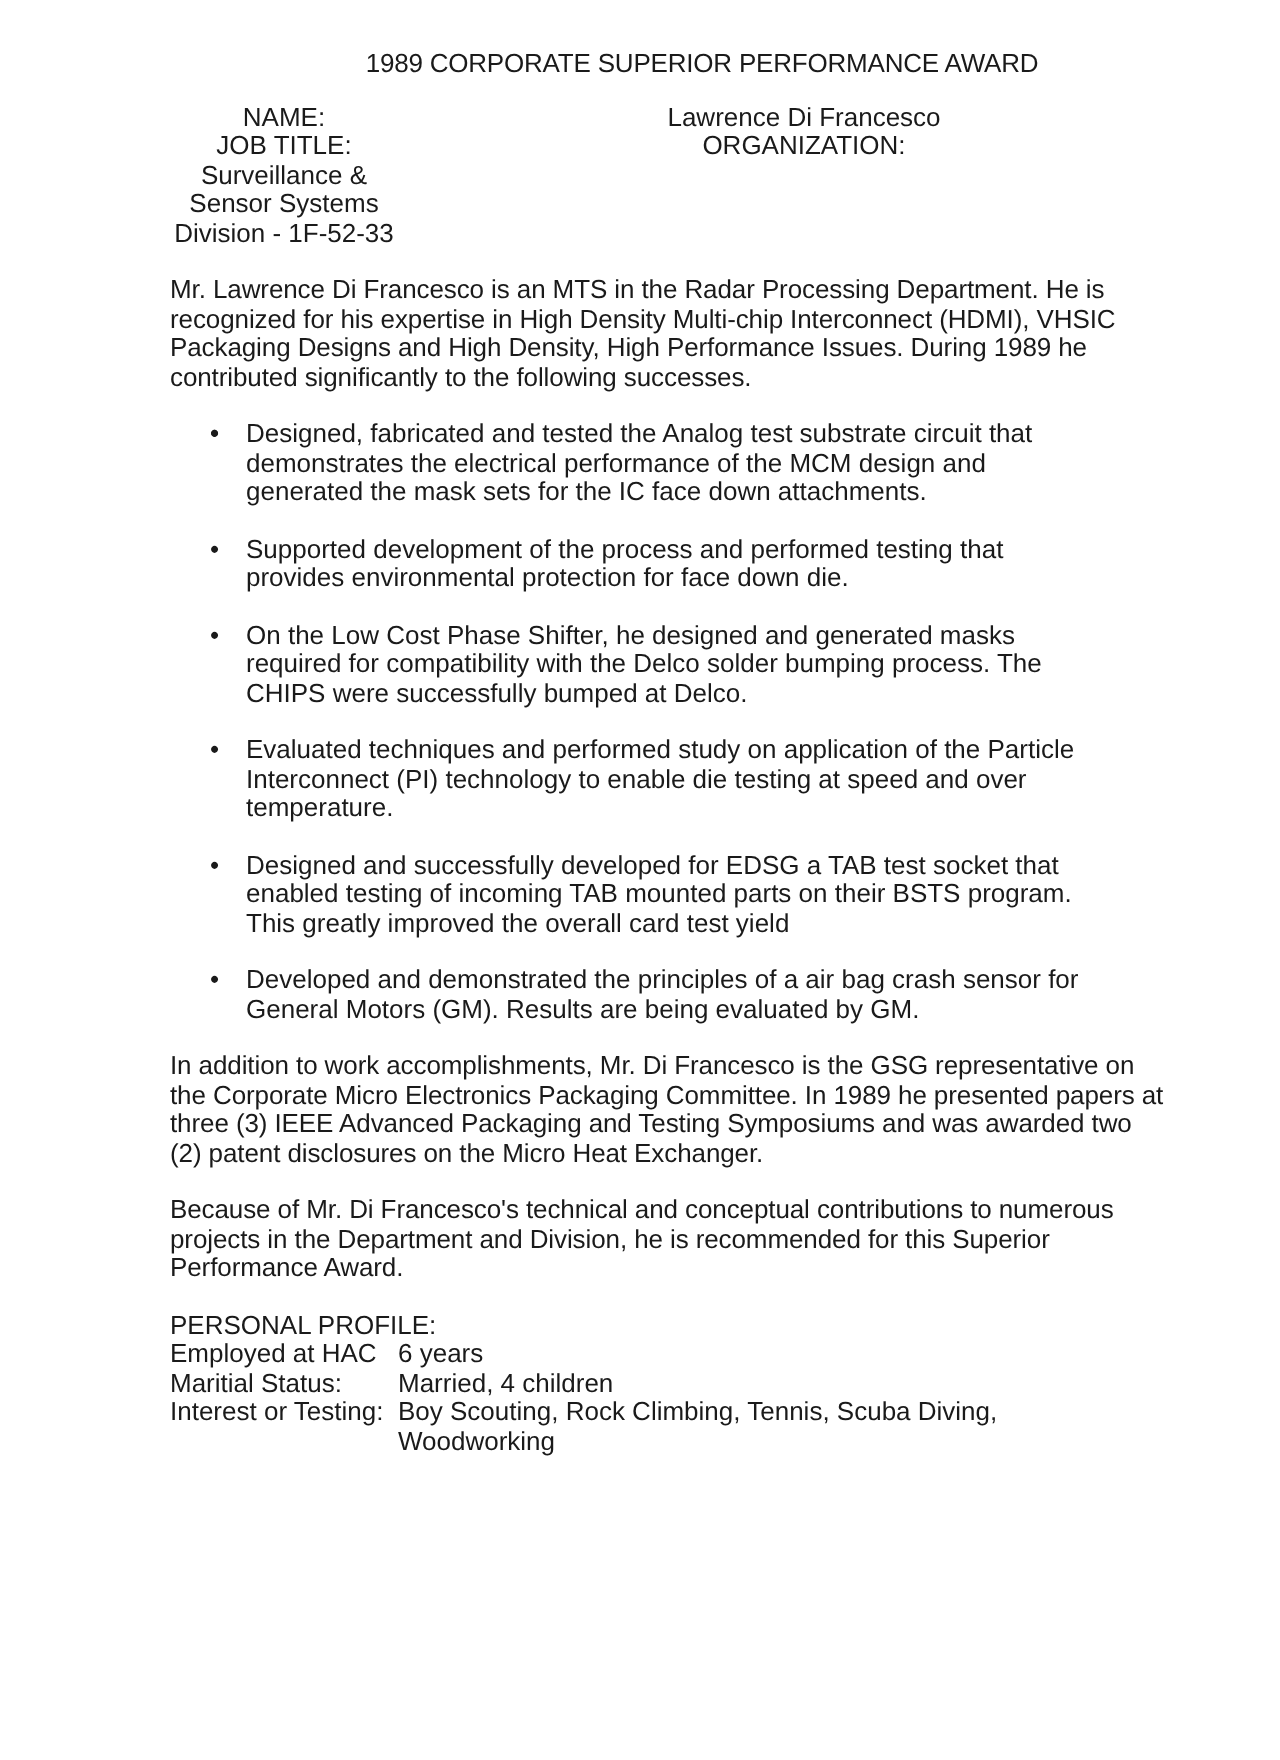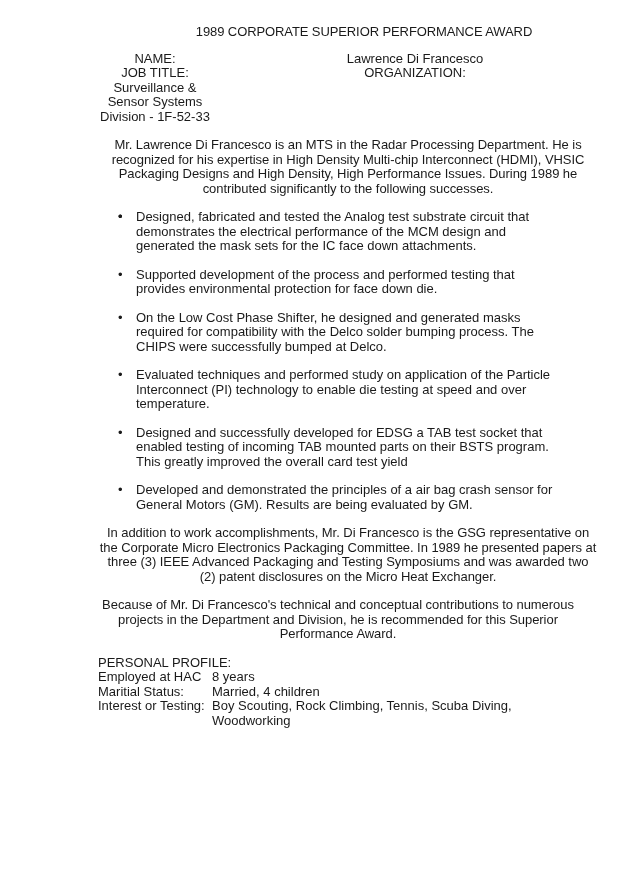--- a/index.html
+++ b/index.html
@@ -12,21 +12,21 @@
       height: 880px;
       position: relative;
       overflow: hidden;
       font-family: "Liberation Sans", sans-serif;
       color: #1a1a1a;
       font-size: 13px;
       line-height: 14.5px;
     }
     .page {
       position: absolute;
-      left: 98px;
+      left: 85px;
       top: 25px;
       width: 520px;
     }
     .title {
       text-align: center;
       font-size: 13px;
       margin: 0 0 12px 0;
       padding-left: 12px;
       letter-spacing: -0.1px;
     }
@@ -36,21 +36,20 @@
       margin-bottom: 14px;
       text-align: center;
     }
     .info-table span {
       display: block;
       line-height: 14.5px;
     }
     p {
       margin: 0 0 14px 0;
       letter-spacing: -0.05px;
-      text-align: center;
     }
     ul.successes {
       list-style: none;
       margin: 0 0 14px 0;
       padding: 0;
     }
     ul.successes li {
       position: relative;
       padding-left: 38px;
       margin-bottom: 14px;
@@ -126,21 +125,21 @@
   </ul>
 
   <p style="width:500px;">In addition to work accomplishments, Mr. Di Francesco is the GSG representative on the Corporate Micro Electronics Packaging Committee.  In 1989 he presented  papers at three (3) IEEE Advanced Packaging and Testing Symposiums and was awarded two (2) patent disclosures on the Micro Heat Exchanger.</p>
 
   <p style="width:480px;">Because of Mr. Di Francesco's technical and conceptual contributions to numerous projects in the Department and Division, he is recommended for this Superior Performance Award.</p>
 
   <div class="profile">
     <div class="profile-heading">PERSONAL PROFILE:</div>
     <div class="profile-grid">
       <span>Employed at HAC</span>
-      <span>8 years</span>
+      <span>6 years</span>
       <span>Maritial Status:</span>
       <span>Married, 4 children</span>
       <span class="hobbies-label">Interest or Testing:</span>
       <span>Boy Scouting, Rock Climbing, Tennis, Scuba Diving, Woodworking</span>
     </div>
   </div>
 
 </div>
 
 </body></html>

